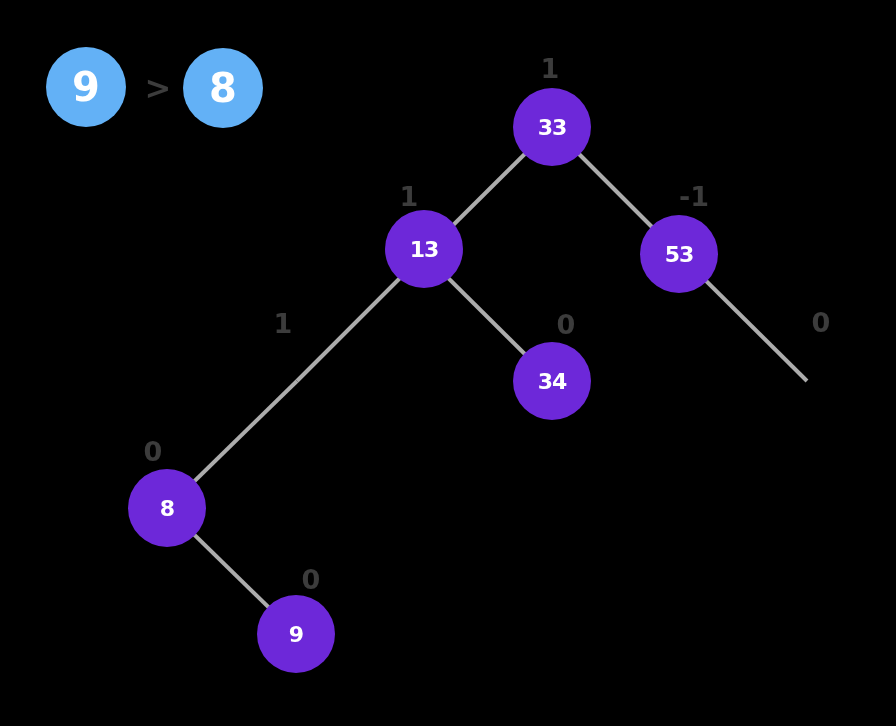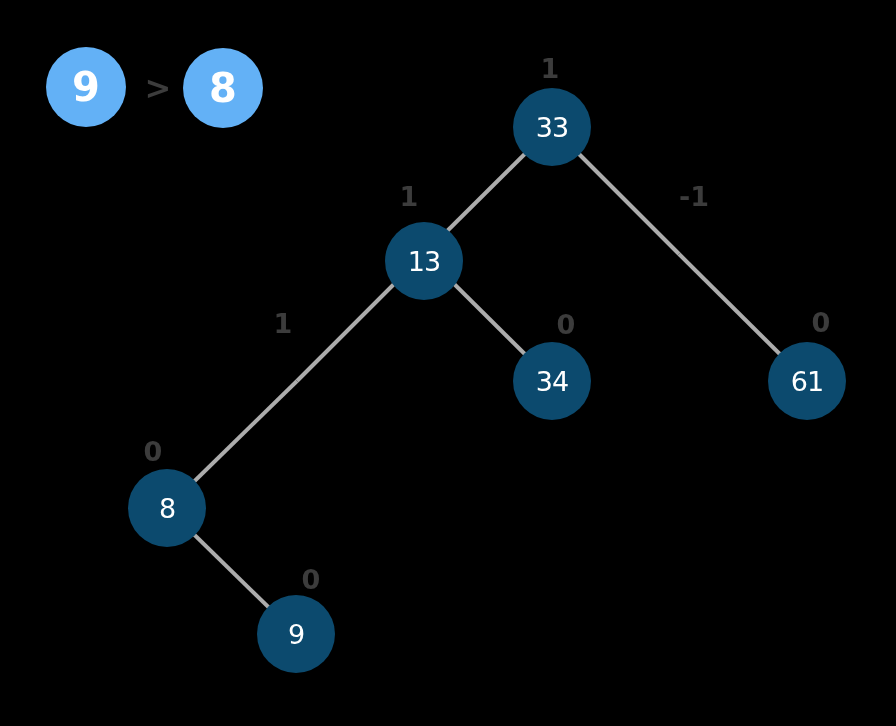--- a/index.html
+++ b/index.html
@@ -20,24 +20,24 @@
     width: 896px; height: 726px;
   }
   .edges-svg line {
     stroke: #ACACAC;
     stroke-width: 4;
   }
   .tnode {
     position: absolute;
     width: 78px; height: 78px;
     border-radius: 50%;
-    background: #0c4a6e;
+    background: #6d28d9;
     color: #FFFFFF;
-    font-size: 27px;
-    font-weight: normal;
+    font-size: 22px;
+    font-weight: bold;
     display: flex;
     align-items: center;
     justify-content: center;
     letter-spacing: -1px;
   }
   .cmp-node {
     position: absolute;
     width: 80px; height: 80px;
     border-radius: 50%;
     background: #63B1F6;
@@ -86,19 +86,19 @@
   <span class="bf" style="left:550px; top:68px;">1</span>
   <span class="bf" style="left:409px; top:196px;">1</span>
   <span class="bf" style="left:694px; top:196px;">-1</span>
   <span class="bf" style="left:283px; top:323px;">1</span>
   <span class="bf" style="left:566px; top:324px;">0</span>
   <span class="bf" style="left:821px; top:322px;">0</span>
   <span class="bf" style="left:153px; top:451px;">0</span>
   <span class="bf" style="left:311px; top:579px;">0</span>
 
   <div class="tnode" style="left:513px; top:88px;">33</div>
-  <div class="tnode" style="left:385px; top:222px;">13</div>
+  <div class="tnode" style="left:385px; top:210px;">13</div>
+  <div class="tnode" style="left:640px; top:215px;">53</div>
   <div class="tnode" style="left:513px; top:342px;">34</div>
-  <div class="tnode" style="left:768px; top:342px;">61</div>
   <div class="tnode" style="left:128px; top:469px;">8</div>
   <div class="tnode" style="left:257px; top:595px;">9</div>
 
 </div>
 
 </body></html>

